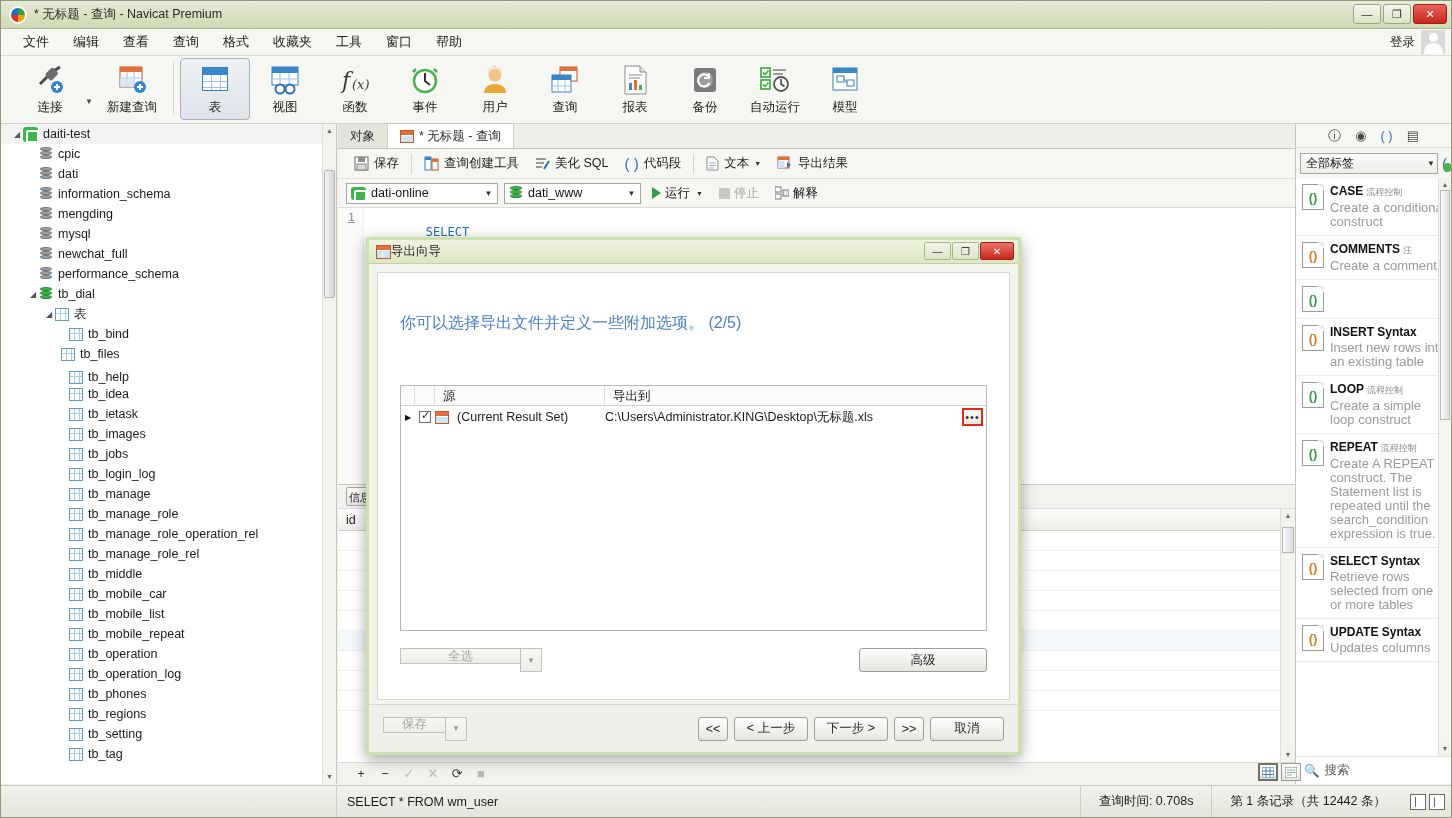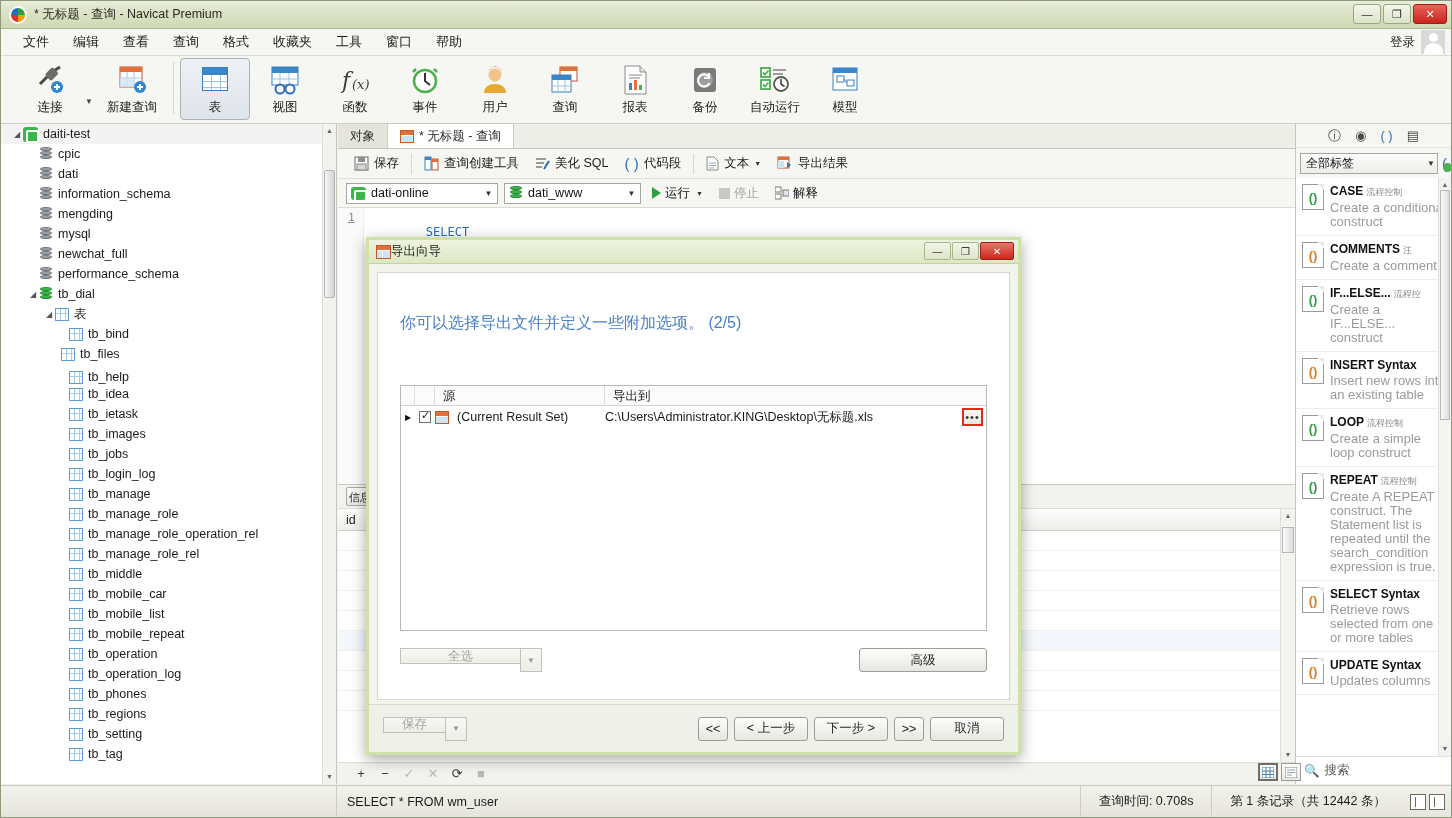--- a/index.html
+++ b/index.html
@@ -933,24 +933,20 @@
         </div>
         <div class="snip">
           <div class="snip-ico orange">()</div>
           <div class="snip-body">
             <div class="snip-title">COMMENTS<span class="snip-tag">注</span></div>
             <div class="snip-desc">Create a comment</div>
           </div>
         </div>
         <div class="snip">
           <div class="snip-ico ">()</div>
-          <div class="snip-body">
-            <div class="snip-title">IF...ELSE...<span class="snip-tag">流程控</span></div>
-            <div class="snip-desc">Create a IF...ELSE... construct</div>
-          </div>
         </div>
         <div class="snip">
           <div class="snip-ico orange">()</div>
           <div class="snip-body">
             <div class="snip-title">INSERT Syntax</div>
             <div class="snip-desc">Insert new rows into an existing table</div>
           </div>
         </div>
         <div class="snip">
           <div class="snip-ico ">()</div>

